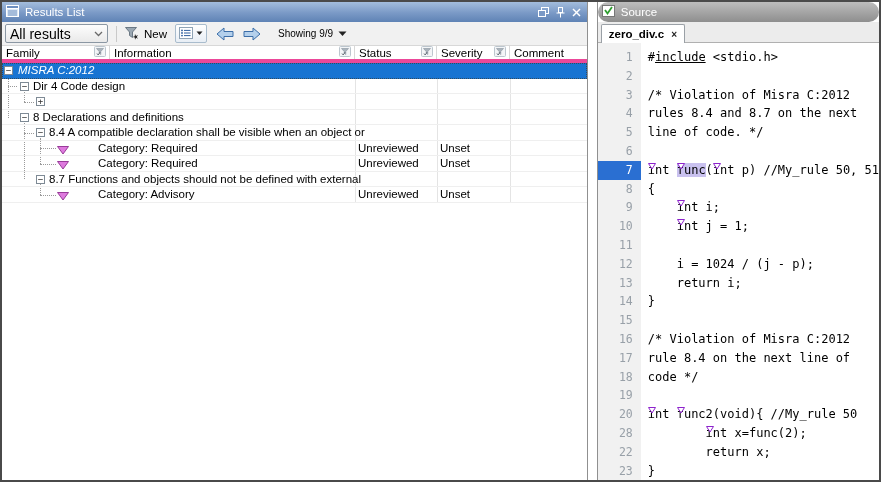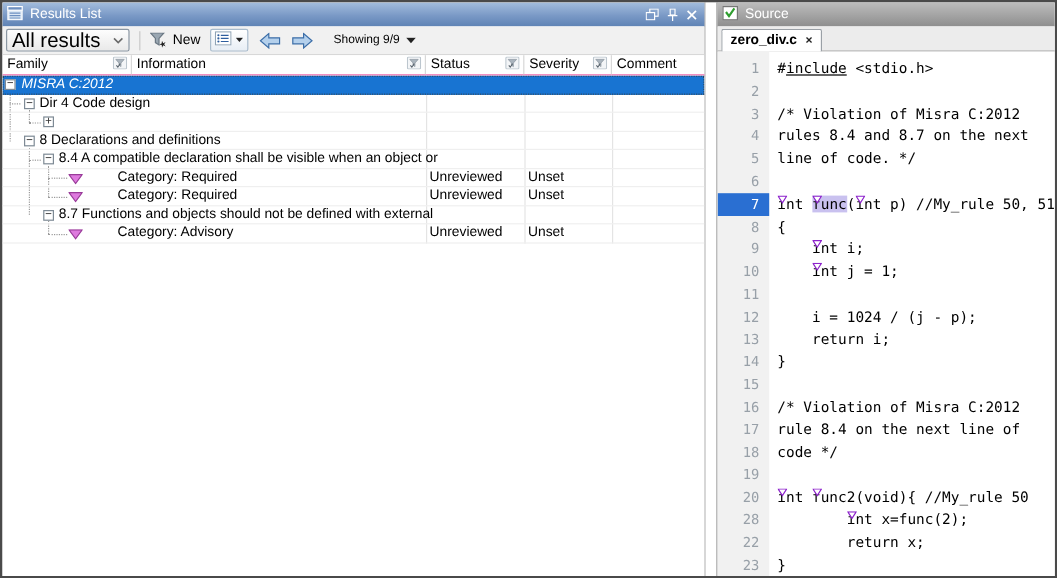--- a/index.html
+++ b/index.html
@@ -15,50 +15,50 @@
   .panel-left{width:590px;border-right:1px solid #909090;}
   .splitter{width:9px;background:#fff;}
   .panel-right{flex:1;border-left:1px solid #909090;}
 
   
   .titlebar{
     height:20px;flex:0 0 20px;display:flex;align-items:center;gap:6px;
     padding:0 4px;color:#fff;font-size:11.5px;
   }
   .titlebar.active{background:linear-gradient(180deg,#a3bddd 0%,#7a99c6 55%,#5f83b5 100%);}
-  .titlebar.inactive{background:linear-gradient(180deg,#bdbdbd 0%,#a3a3a3 55%,#8e8e8e 100%);}
+  .titlebar.inactive{background:linear-gradient(180deg,#bdbdbd 0%,#a3a3a3 55%,#8e8e8e 100%);border-radius:10px;}
   .titlebar .spacer{flex:1;}
   .win-icons{display:flex;align-items:center;gap:7px;padding-right:2px;}
   .win-icons svg{display:block;}
 
   
   .toolbar{
     height:24px;flex:0 0 24px;display:flex;align-items:center;gap:5px;
     background:#f1f1f1;border-bottom:1px solid #d8d8d8;padding:0 3px;
   }
   .combo{
     width:103px;height:19px;border:1px solid #8b97a3;border-radius:2px;
     background:linear-gradient(180deg,#fdfdfd,#e9e9e9);
     display:flex;align-items:center;justify-content:space-between;
-    padding:0 4px;font-size:17px;
+    padding:0 4px;font-size:14px;
   }
   .tool-sep{width:1px;height:16px;background:#c9c9c9;margin:0 3px;}
   .tool-label{font-size:11.5px;}
   .listview-btn{
     display:flex;align-items:center;gap:3px;border:1px solid #a9bccd;
     background:linear-gradient(180deg,#ffffff,#e8eef5);border-radius:2px;
     height:19px;padding:0 3px;margin-left:3px;
   }
   .nav-arrow{display:flex;align-items:center;margin-left:4px;}
   .showing{display:flex;align-items:center;gap:5px;margin-left:12px;font-size:10px;}
 
   
   .grid-header{
     height:17px;flex:0 0 17px;display:flex;background:#fff;
-    border-bottom:1px solid #ec4899;font-size:11.5px;
+    border-bottom:4px solid #ec4899;font-size:11.5px;
   }
   .gh-cell{
     display:flex;align-items:center;justify-content:space-between;
     padding:0 3px 0 4px;border-right:1px solid #d8d8d8;overflow:hidden;
   }
   .gh-cell:last-child{border-right:none;}
   .gh-family{width:108px;}
   .gh-info{width:245px;}
   .gh-status{width:82px;}
   .gh-severity{width:73px;}

